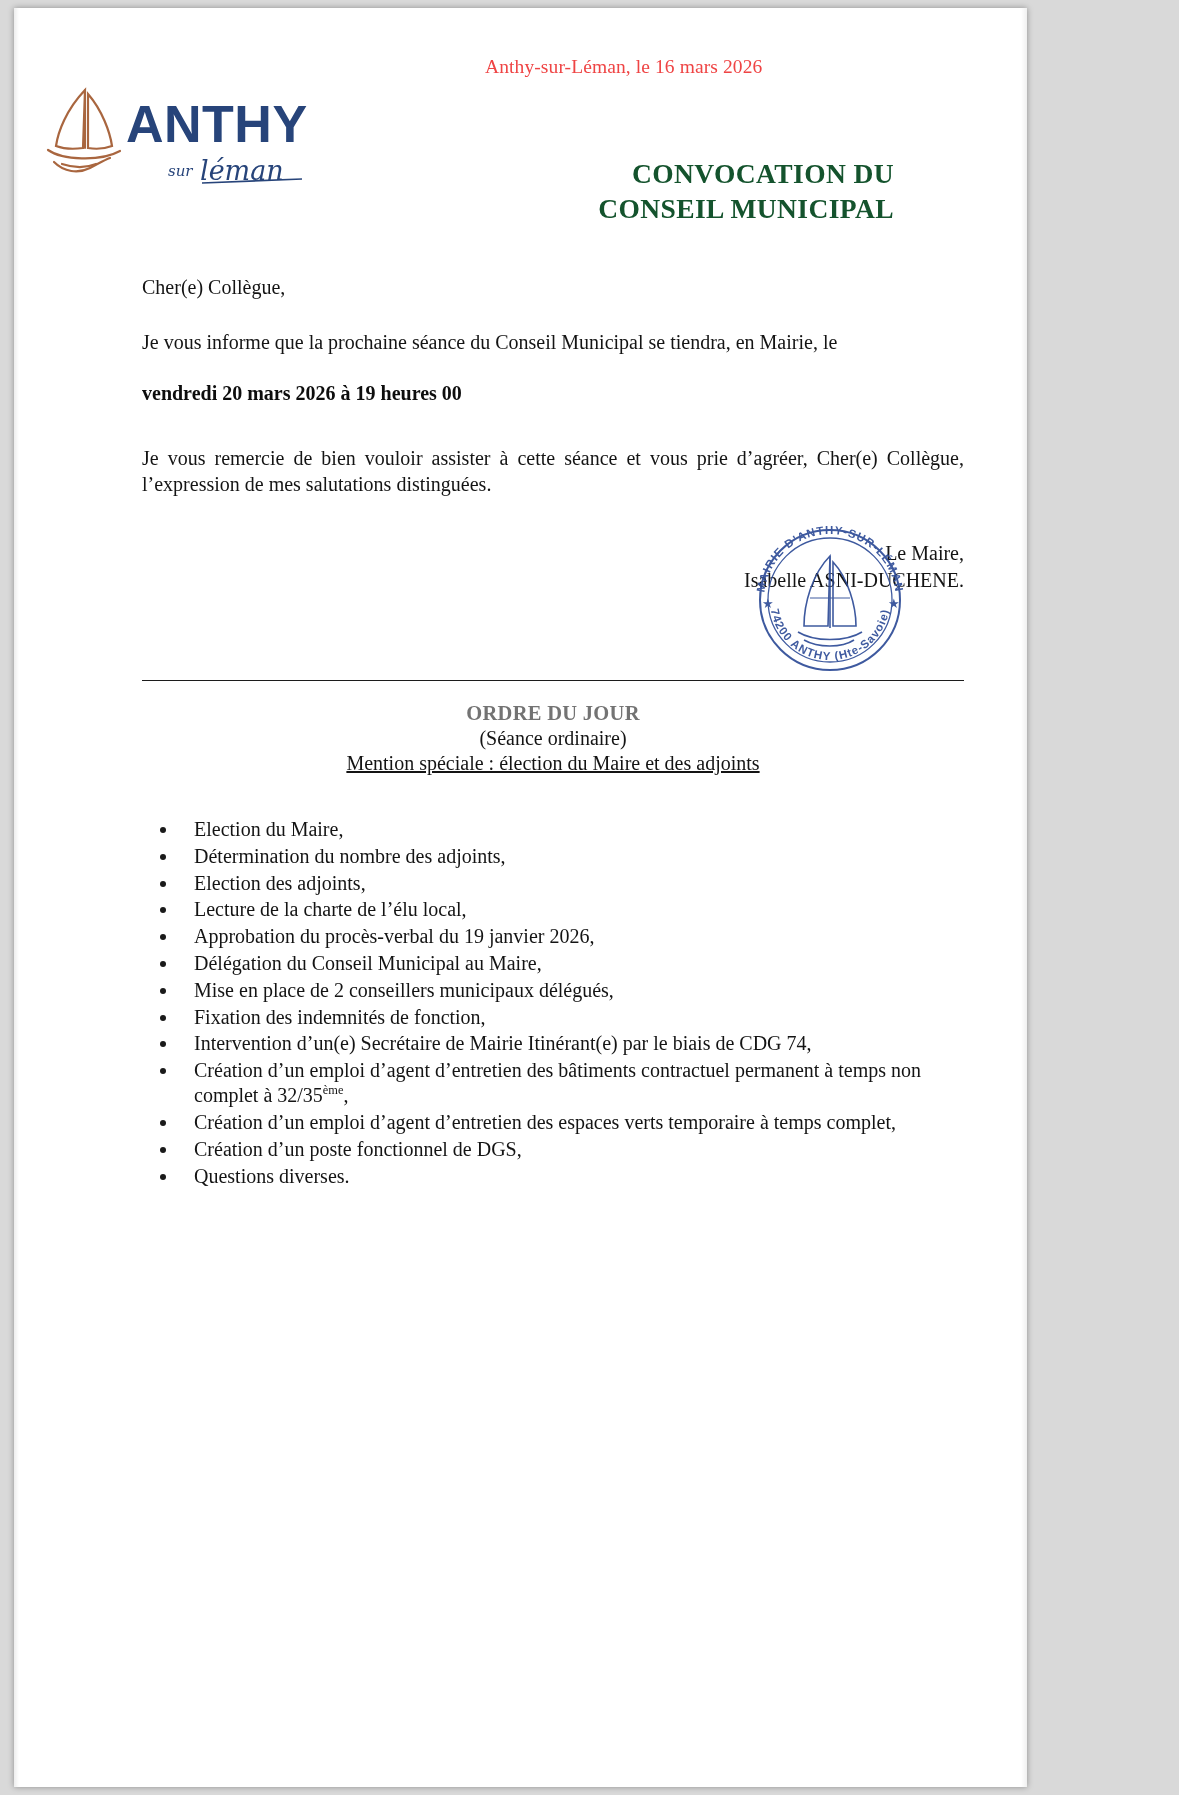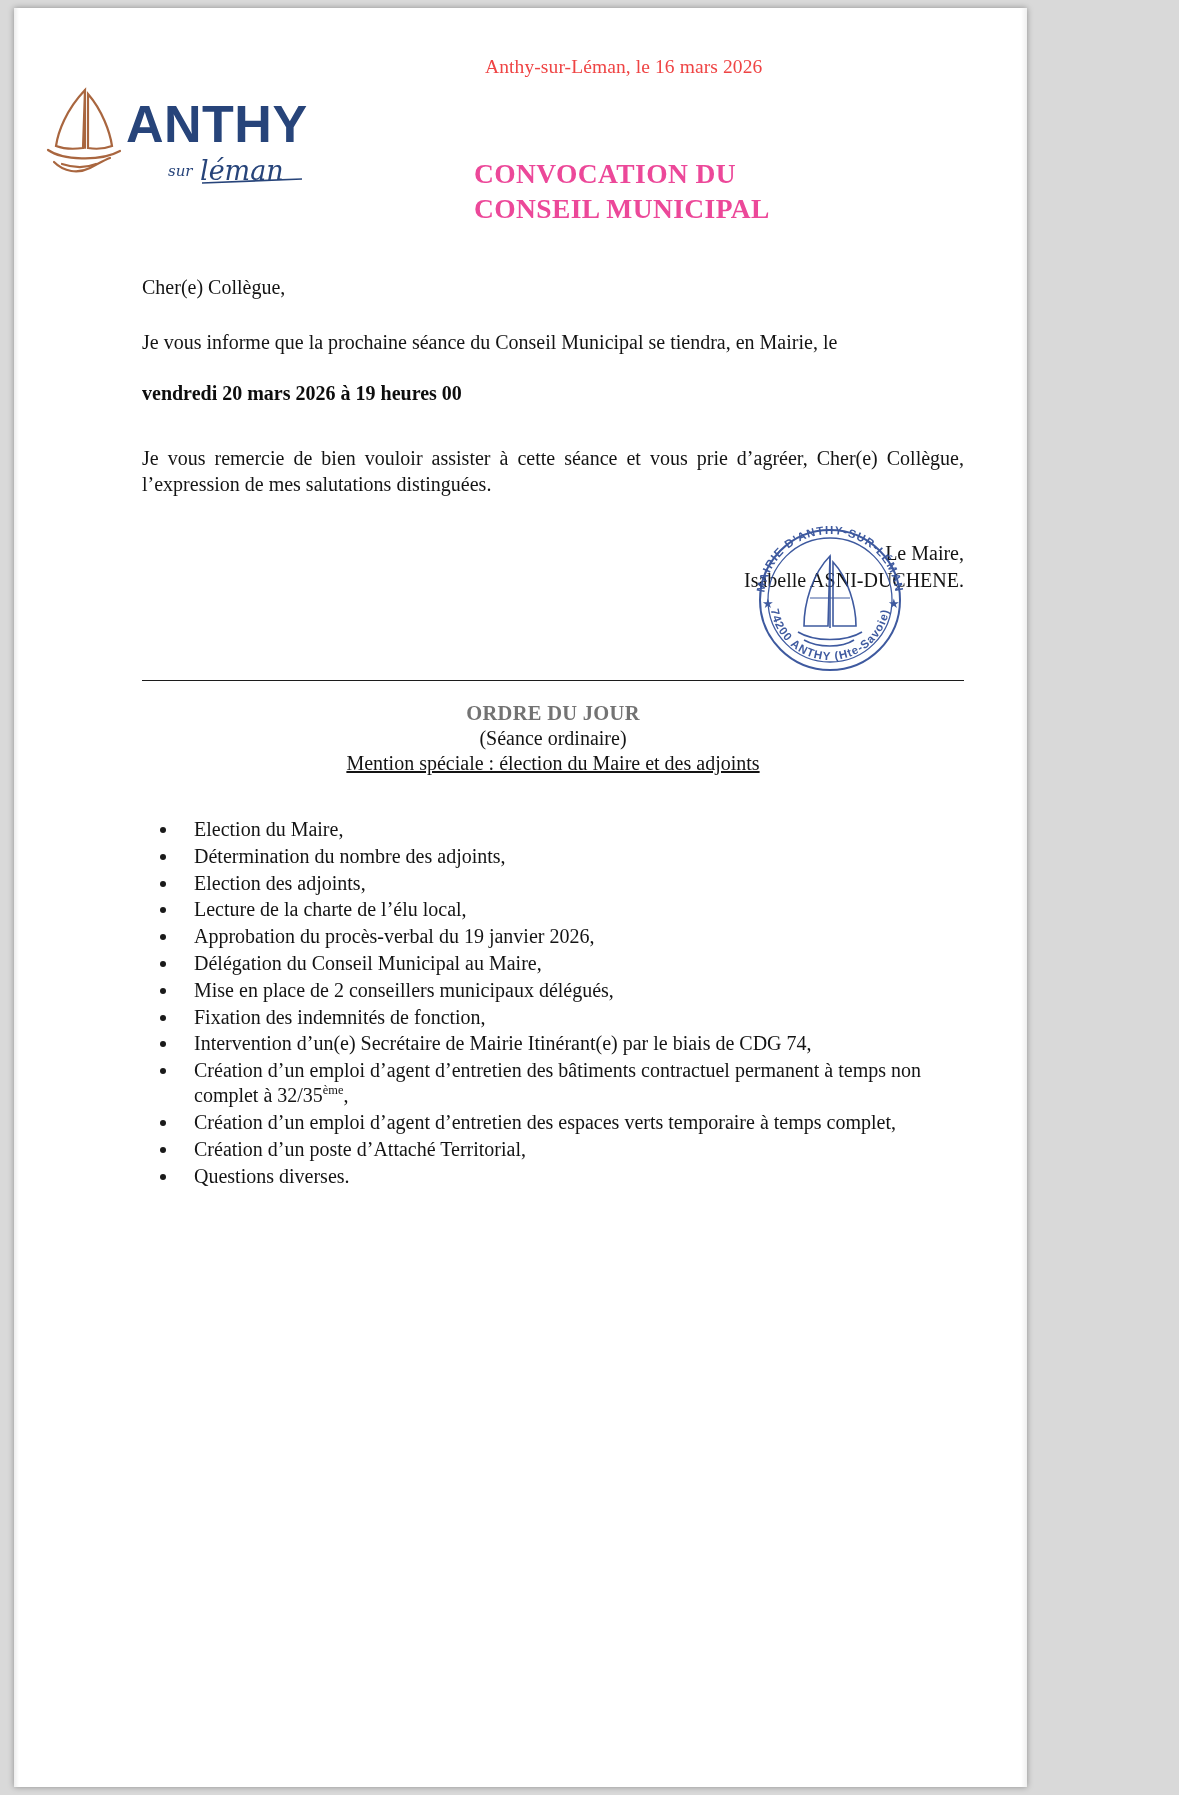--- a/index.html
+++ b/index.html
@@ -54,22 +54,23 @@
 
   
   .title-block {
     position: absolute;
     left: 460px;
     top: 148px;
     width: 420px;
     font-weight: bold;
     font-size: 27.5px;
     line-height: 1.28;
-    color: #ec4899;
+    color: #14532d;
     letter-spacing: 0.4px;
+    text-align: right;
   }
 
   
   .body-wrap {
     position: absolute;
     left: 128px;
     top: 268px;
     width: 822px;
   }
 
@@ -299,17 +300,17 @@
         <li>Détermination du nombre des adjoints,</li>
         <li>Election des adjoints,</li>
         <li>Lecture de la charte de l’élu local,</li>
         <li>Approbation du procès-verbal du 19 janvier 2026,</li>
         <li>Délégation du Conseil Municipal au Maire,</li>
         <li>Mise en place de 2 conseillers municipaux délégués,</li>
         <li>Fixation des indemnités de fonction,</li>
         <li>Intervention d’un(e) Secrétaire de Mairie Itinérant(e) par le biais de CDG 74,</li>
         <li>Création d’un emploi d’agent d’entretien des bâtiments contractuel permanent à temps non complet à 32/35<sup>ème</sup>,</li>
         <li>Création d’un emploi d’agent d’entretien des espaces verts temporaire à temps complet,</li>
-        <li>Création d’un poste d’Attaché Territorial,</li>
+        <li>Création d’un poste fonctionnel de DGS,</li>
         <li>Questions diverses.</li>
       </ul>
   </div>
 </div>
 
 </body></html>

